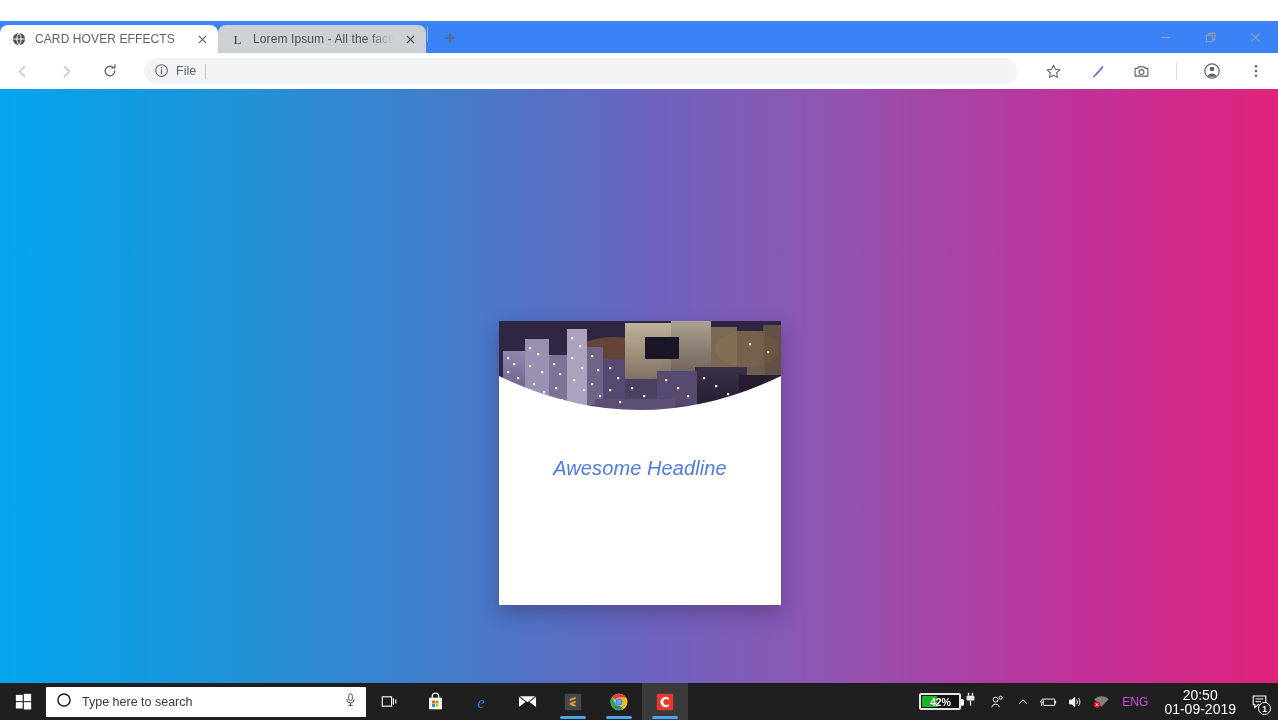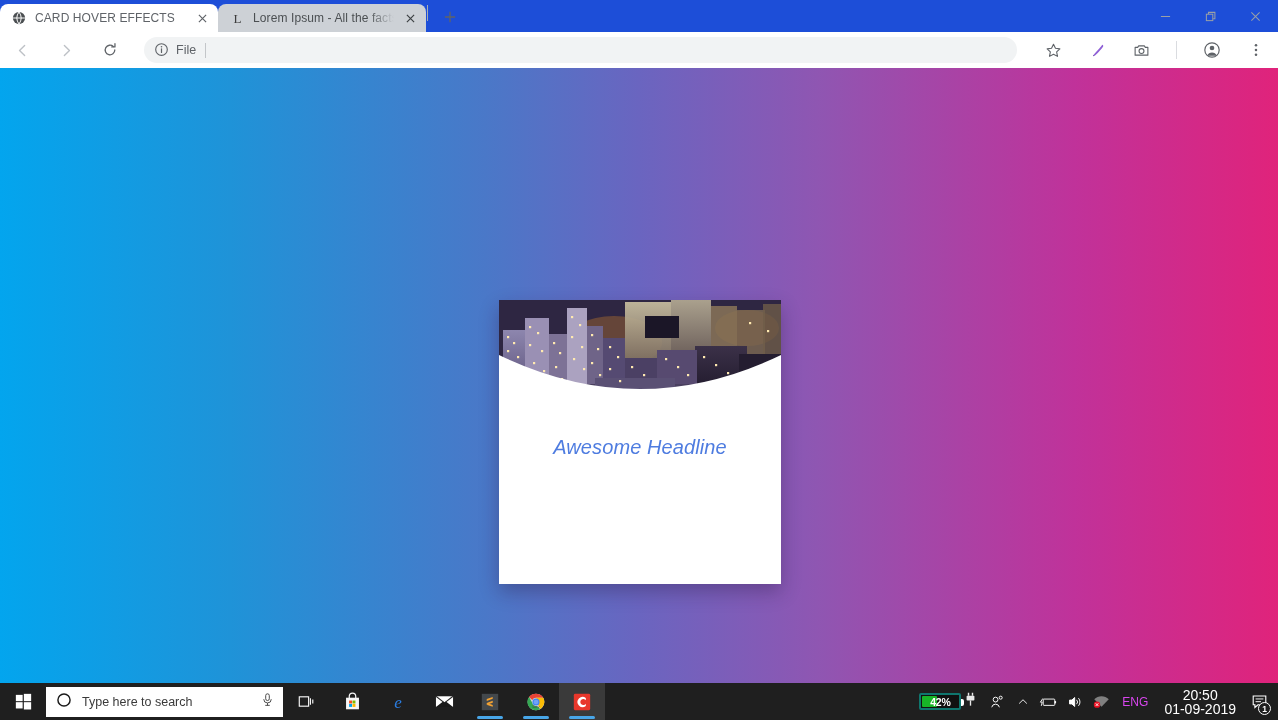--- a/index.html
+++ b/index.html
@@ -8,23 +8,24 @@
     overflow:hidden;
     font-family:"Liberation Sans", sans-serif;
     background:#fff;
   }
 
   
   .browser { position:absolute; inset:0; display:flex; flex-direction:column; }
 
   
   .tabstrip {
-    height:32px; background:#1d4ed8;
+    height:32px; background:#3b82f6;
     display:flex; align-items:flex-end; position:relative;
     flex:0 0 32px;
+    margin-top:21px;
   }
   .tab {
     height:28px; display:flex; align-items:center;
     padding:0 8px 0 11px; gap:8px;
     border-radius:8px 8px 0 0; position:relative;
     font-size:12px; color:#5f6368; white-space:nowrap;
   }
   .tab.active { background:#ffffff; width:218px; }
   .tab.inactive { background:#cdd1d6; width:208px; color:#4b4f52; }
   .tab-fav { width:16px; height:16px; flex:0 0 16px; display:flex; align-items:center; justify-content:center; }
@@ -102,33 +103,33 @@
   
   .cursor { position:absolute; left:606px; top:644px; width:18px; height:26px; pointer-events:none; }
 
   
   .taskbar {
     position:absolute; left:0; bottom:0; width:1278px; height:37px;
     background:#1f1f1f; display:flex; align-items:center; z-index:40;
   }
   .start { width:46px; height:37px; display:flex; align-items:center; justify-content:center; }
   .searchbox {
-    width:237px; height:30px; background:#ffffff; display:flex; align-items:center;
+    width:320px; height:30px; background:#ffffff; display:flex; align-items:center;
     gap:10px; padding:0 8px 0 10px;
   }
   .search-txt { font-size:12.5px; color:#3a3a3a; flex:1; }
   .tb-icon { width:46px; height:37px; display:flex; align-items:center; justify-content:center; position:relative; }
   .tb-icon.active { background:#3a3a3a; }
   .run-ind { position:absolute; bottom:1px; left:50%; transform:translateX(-50%); width:26px; height:3px; border-radius:2px; background:#48a6e8; }
   .tray { margin-left:auto; display:flex; align-items:center; height:37px; gap:0; padding-right:4px; }
   .battwidget {
     display:flex; align-items:center; gap:4px; margin-right:8px;
   }
   .battshell {
-    width:42px; height:17px; border:2px solid #0f766e; border-radius:2px;
+    width:42px; height:17px; border:2px solid #e5e5e5; border-radius:2px;
     position:relative; display:flex; align-items:center; padding:1px; background:#111;
   }
   .battshell:after {
     content:""; position:absolute; right:-5px; top:4px; width:3px; height:7px;
     background:#ffffff; border-radius:0 2px 2px 0;
   }
   .battfill { height:100%; background:#18b527; border-radius:1px; }
   .batttxt {
     position:absolute; inset:0; display:flex; align-items:center; justify-content:center;
     font-size:10.5px; color:#ffffff; font-weight:bold; letter-spacing:-.2px;

